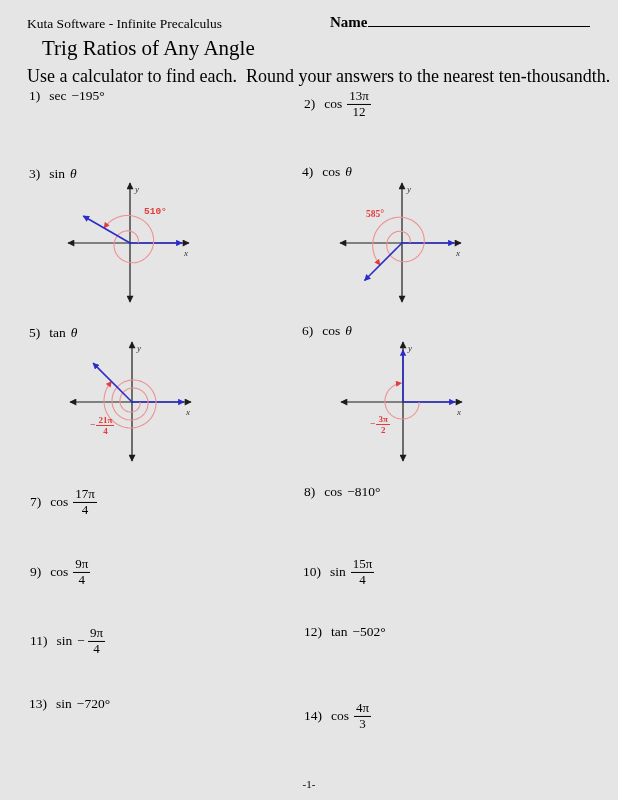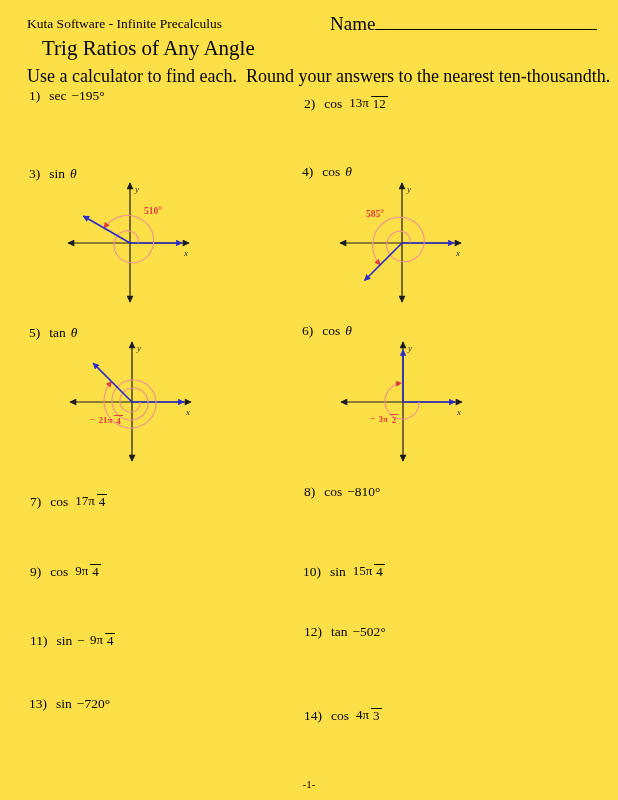--- a/index.html
+++ b/index.html
@@ -1,36 +1,36 @@
 <!DOCTYPE html>
 <html><head>
 <meta charset="utf-8">
 <style>
   html,body { margin:0; padding:0; background:#ffffff; }
   .page {
-    position:relative; width:618px; height:800px; background:#fde047;
+    position:relative; width:618px; height:800px; background:#e5e5e5;
     font-family:"Liberation Serif","DejaVu Serif",serif; color:#000;
     overflow:hidden;
   }
   .abs { position:absolute; }
   .header-left { font-size:13.5px; }
   .title { font-size:21px; }
-  .fieldline { font-size:19px; white-space:nowrap; }
+  .fieldline { font-size:15px; white-space:nowrap;font-weight:bold; }
   .blank { display:inline-block; border-bottom:1px solid #000; height:13px; }
   .instr { font-size:18px; font-weight:normal; white-space:pre-wrap; }
   .problem {
     position:absolute; display:flex; align-items:center;
     font-size:13.5px; white-space:nowrap; transform:translateY(-50%);
   }
   .problem .pnum { margin-right:9px; }
   .problem .pfunc { margin-right:5px; }
   .theta { font-style:italic; }
   .frac { display:inline-flex; align-items:center; }
   .fsign { margin-right:3px; }
-  .fstack { display:inline-flex; flex-direction:row; text-align:center;
+  .fstack { display:inline-flex; flex-direction:column; text-align:center;
             line-height:1.12; font-size:13px; }
   .fstack .fnum, .fstack .fden { padding:0 2px; }
   .fstack .fden { border-top:1px solid currentColor; }
   .diagram { position:absolute; width:130px; height:128px; }
   .angle-label { position:absolute; font-weight:bold; font-size:9.5px; line-height:1; }
   .angle-label .fstack { font-size:9px; line-height:1.15; }
   .angle-label .fsign { margin-right:1px; }
   .footer { left:0; top:778px; width:618px; text-align:center; font-size:11px; }
 </style>
 </head>
@@ -91,21 +91,21 @@
         </defs>
         <line x1="0" y1="0" x2="-62" y2="0" stroke="#1c1c1c" stroke-width="1.2" marker-end="url(#m-ax-2)"></line>
         <line x1="0" y1="0" x2="59" y2="0" stroke="#1c1c1c" stroke-width="1.2" marker-end="url(#m-ax-2)"></line>
         <line x1="0" y1="0" x2="0" y2="-60" stroke="#1c1c1c" stroke-width="1.2" marker-end="url(#m-ax-2)"></line>
         <line x1="0" y1="0" x2="0" y2="59" stroke="#1c1c1c" stroke-width="1.2" marker-end="url(#m-ax-2)"></line>
         <text x="54" y="13" font-size="9" font-style="italic" fill="#333">x</text>
         <text x="5" y="-51" font-size="9" font-style="italic" fill="#333">y</text>
         <line x1="0" y1="0" x2="52" y2="0" stroke="#2c2cc9" stroke-width="1.6" marker-end="url(#m-bl-2)"></line>
         <polyline points="8.00,0.00 8.16,-0.61 8.27,-1.24 8.34,-1.89 8.35,-2.55 8.31,-3.23 8.21,-3.92 8.06,-4.61 7.85,-5.29 7.58,-5.97 7.25,-6.64 6.86,-7.30 6.42,-7.93 5.92,-8.53 5.36,-9.10 4.75,-9.64 4.10,-10.14 3.39,-10.59 2.64,-10.99 1.85,-11.33 1.02,-11.62 0.16,-11.85 -0.73,-12.01 -1.65,-12.11 -2.58,-12.13 -3.52,-12.08 -4.47,-11.96 -5.42,-11.76 -6.37,-11.49 -7.30,-11.14 -8.22,-10.71 -9.11,-10.21 -9.97,-9.63 -10.80,-8.98 -11.59,-8.27 -12.32,-7.48 -13.01,-6.63 -13.63,-5.72 -14.19,-4.75 -14.68,-3.73 -15.10,-2.66 -15.44,-1.55 -15.69,-0.41 -15.87,0.76 -15.95,1.96 -15.94,3.17 -15.84,4.39 -15.64,5.62 -15.35,6.83 -14.96,8.04 -14.48,9.22 -13.90,10.38 -13.23,11.50 -12.47,12.58 -11.63,13.61 -10.69,14.58 -9.68,15.49 -8.59,16.33 -7.43,17.09 -6.20,17.76 -4.92,18.35 -3.58,18.85 -2.19,19.24 -0.77,19.53 0.69,19.72 2.17,19.80 3.66,19.76 5.16,19.61 6.66,19.35 8.15,18.97 9.62,18.48 11.06,17.87 12.46,17.15 13.82,16.32 15.12,15.38 16.35,14.34 17.52,13.20 18.60,11.96 19.60,10.64 20.50,9.23 21.30,7.75 21.99,6.20 22.57,4.59 23.03,2.93 23.37,1.22 23.58,-0.51 23.66,-2.28 23.60,-4.06 23.42,-5.84 23.09,-7.62 22.64,-9.38 22.04,-11.11 21.31,-12.81 20.46,-14.46 19.47,-16.05 18.36,-17.58 17.13,-19.02 15.79,-20.39 14.33,-21.65 12.78,-22.82 11.13,-23.87 9.39,-24.80 7.58,-25.60 5.70,-26.27 3.77,-26.80 1.78,-27.19 -0.24,-27.43 -2.29,-27.52 -4.35,-27.46 -6.41,-27.24 -8.47,-26.86 -10.51,-26.33 -12.51,-25.65 -14.47,-24.81 -16.37,-23.82 -18.20,-22.68 -19.96,-21.40 -21.63,-19.99 -23.19,-18.45 -24.65,-16.78 -25.98,-15.00" fill="none" stroke="#f09090" stroke-width="1.1" marker-end="url(#m-rd-2)"></polyline>
         <line x1="0" y1="0" x2="-46.77" y2="-27.00" stroke="#2c2cc9" stroke-width="1.6" marker-end="url(#m-bl-2)"></line>
-      </svg><div class="angle-label" style="left: 80px; top: 28px; color: rgb(226, 59, 59);"><span class="parg">510°</span></div></div>
+      </svg><div class="angle-label" style="left: 80px; top: 28px; color: rgb(226, 59, 59); font-family: Liberation Mono, monospace;"><span class="parg">510°</span></div></div>
   <div class="diagram" style="left:336px; top:179px"><svg width="130" height="128" viewBox="-66 -64 130 128">
         <defs>
           <marker id="m-ax-3" viewBox="0 0 10 10" refX="9" refY="5" markerWidth="8" markerHeight="7" orient="auto" markerUnits="userSpaceOnUse">
             <path d="M0,0 L10,5 L0,10 Z" fill="#1c1c1c"></path>
           </marker>
           <marker id="m-bl-3" viewBox="0 0 10 10" refX="9" refY="5" markerWidth="7" markerHeight="6.5" orient="auto" markerUnits="userSpaceOnUse">
             <path d="M0,0 L10,5 L0,10 Z" fill="#2c2cc9"></path>
           </marker>
           <marker id="m-rd-3" viewBox="0 0 10 10" refX="9" refY="5" markerWidth="6.5" markerHeight="6" orient="auto" markerUnits="userSpaceOnUse">
             <path d="M0,0 L10,5 L0,10 Z" fill="#e23b3b"></path>

